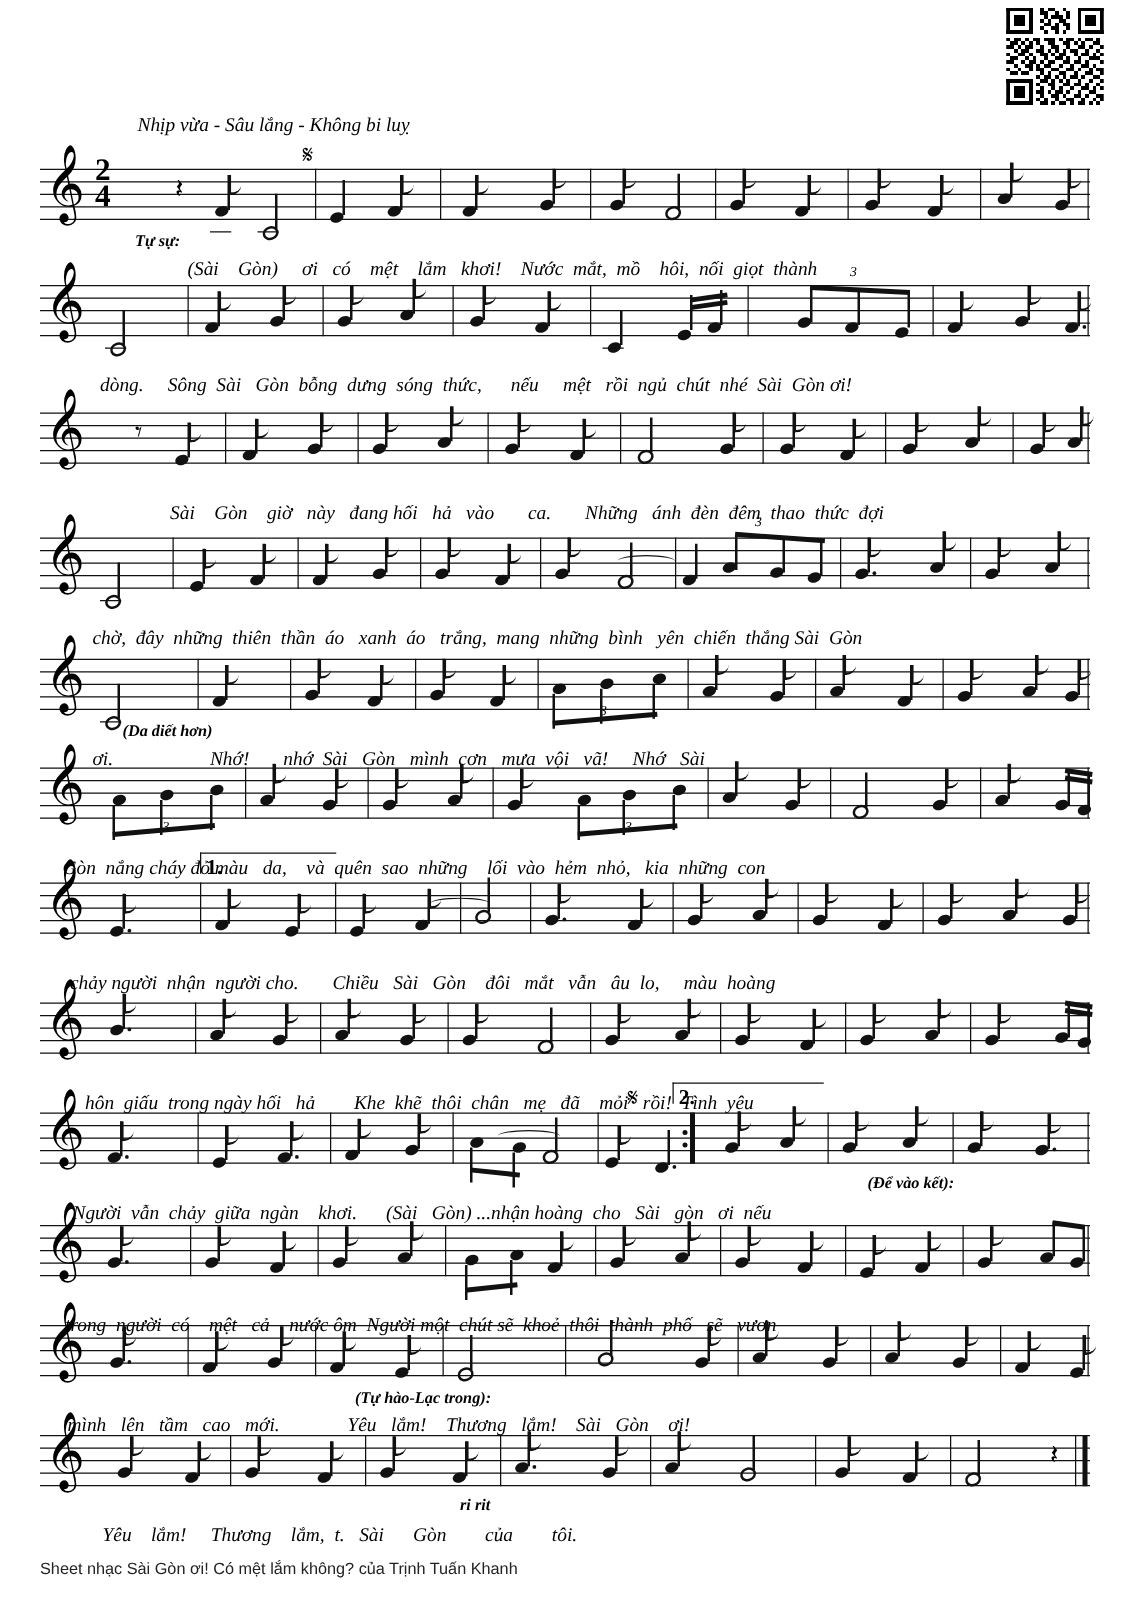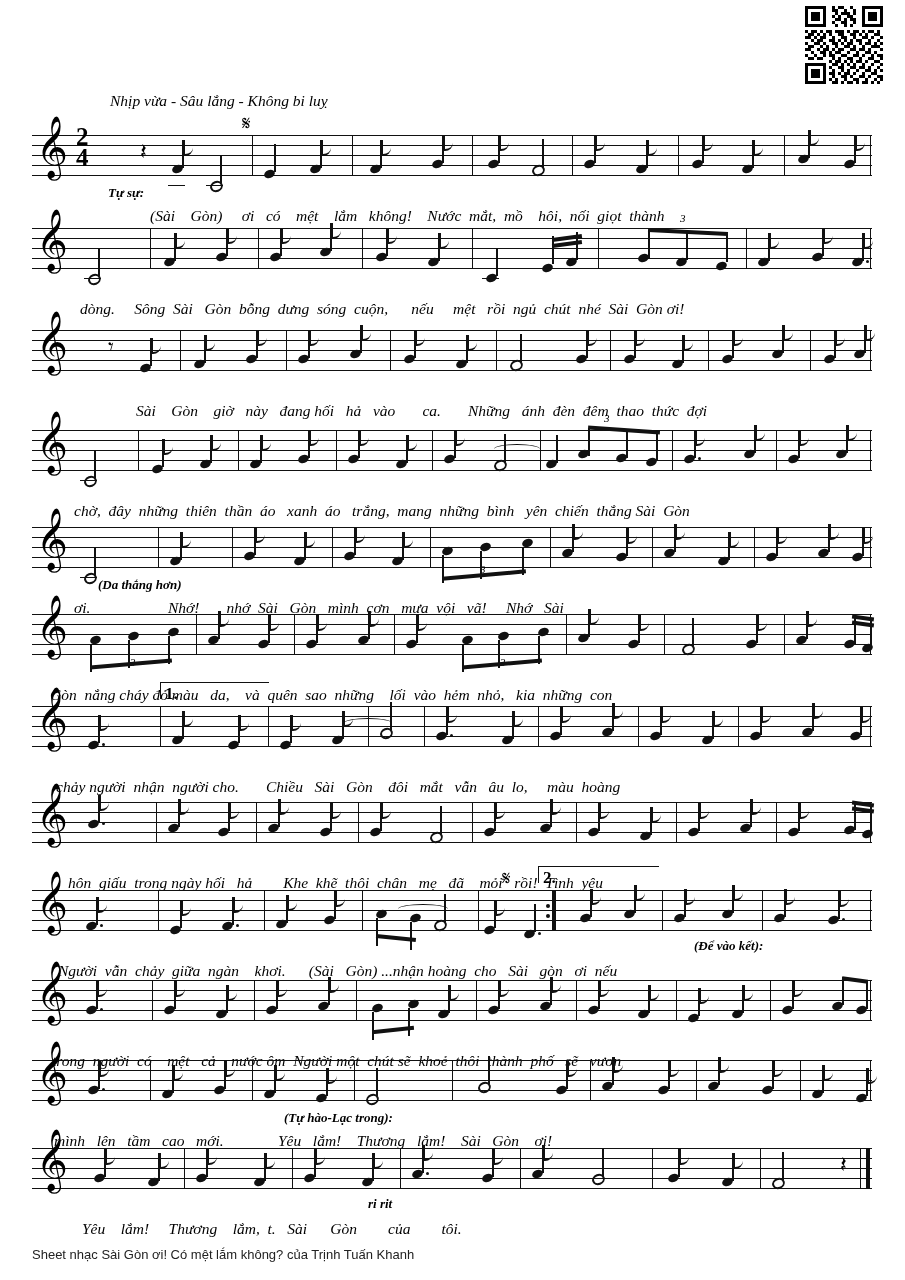--- a/index.html
+++ b/index.html
@@ -527,21 +527,21 @@
     </div>
     <div class="note" style="left:812px;top:25px;">
       <div class="notehead"></div>
         <div class="stem" style="left:10px;top:-25px;"></div>
         <div class="flag" style="left:11px;top:-25px;"></div>
     </div>
     <div class="barline" style="left:838px;"></div>
 
     <div class="inline-mark" style="left:76px;top:50px;">Tự sự:</div>
     <div class="lyric-row" style="top:72px;">
-      <span style="left:118px;">(Sài    Gòn)     ơi   có    mệt    lắm   không!    Nước  mắt,  mồ    hôi,  nối  giọt  thành</span>
+      <span style="left:118px;">(Sài    Gòn)     ơi   có    mệt    lắm   khơi!    Nước  mắt,  mồ    hôi,  nối  giọt  thành</span>
     </div>
   </div>
 
   <div class="system" style="top:228px;">
     <div class="staff">
       <div class="line"></div>
         <div class="line"></div>
         <div class="line"></div>
         <div class="line"></div>
         <div class="line"></div>
@@ -630,21 +630,21 @@
     </div>
     <div class="note" style="left:820px;top:30px;">
       <div class="notehead"></div>
         <div class="stem" style="left:10px;top:-25px;"></div>
         <div class="flag" style="left:11px;top:-25px;"></div>
       <div class="dot" style="left:14px;top:2px;"></div>
     </div>
     <div class="barline" style="left:838px;"></div>
 
     <div class="lyric-row" style="top:72px;">
-      <span style="left:48px;">dòng.     Sông  Sài   Gòn  bỗng  dưng  sóng  cuộn,      nếu     mệt   rồi  ngủ  chút  nhé  Sài  Gòn ơi!</span>
+      <span style="left:48px;">dòng.     Sông  Sài   Gòn  bỗng  dưng  sóng  thức,      nếu     mệt   rồi  ngủ  chút  nhé  Sài  Gòn ơi!</span>
     </div>
   </div>
 
   <div class="system" style="top:330px;">
     <div class="staff">
       <div class="line"></div>
         <div class="line"></div>
         <div class="line"></div>
         <div class="line"></div>
         <div class="line"></div>
@@ -936,21 +936,21 @@
         <div class="stem" style="left:10px;top:-25px;"></div>
         <div class="flag" style="left:11px;top:-25px;"></div>
     </div>
     <div class="note" style="left:820px;top:26px;">
       <div class="notehead"></div>
         <div class="stem" style="left:10px;top:-25px;"></div>
         <div class="flag" style="left:11px;top:-25px;"></div>
     </div>
     <div class="barline" style="left:838px;"></div>
 
-    <div class="inline-mark" style="left:66px;top:50px;">(Da thắng hơn)</div>
+    <div class="inline-mark" style="left:66px;top:50px;">(Da diết hơn)</div>
     <div class="lyric-row" style="top:72px;">
       <span style="left:42px;">ơi.                    Nhớ!       nhớ  Sài   Gòn   mình  cơn   mưa  vội   vã!     Nhớ   Sài</span>
     </div>
   </div>
 
   <div class="system" style="top:614px;">
     <div class="staff">
       <div class="line"></div>
         <div class="line"></div>
         <div class="line"></div>

